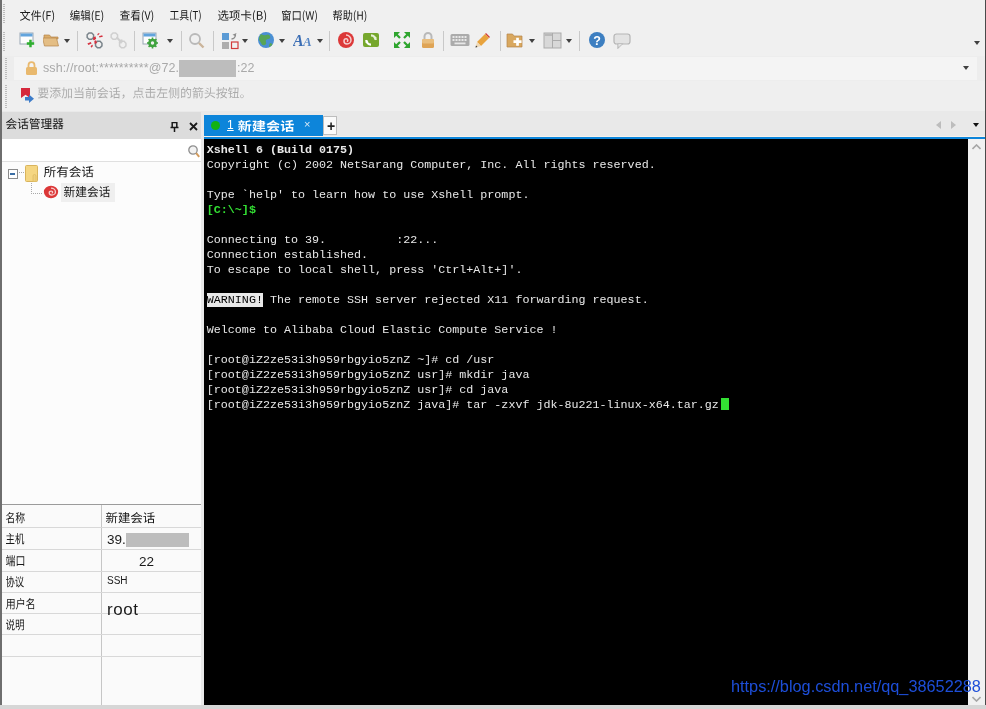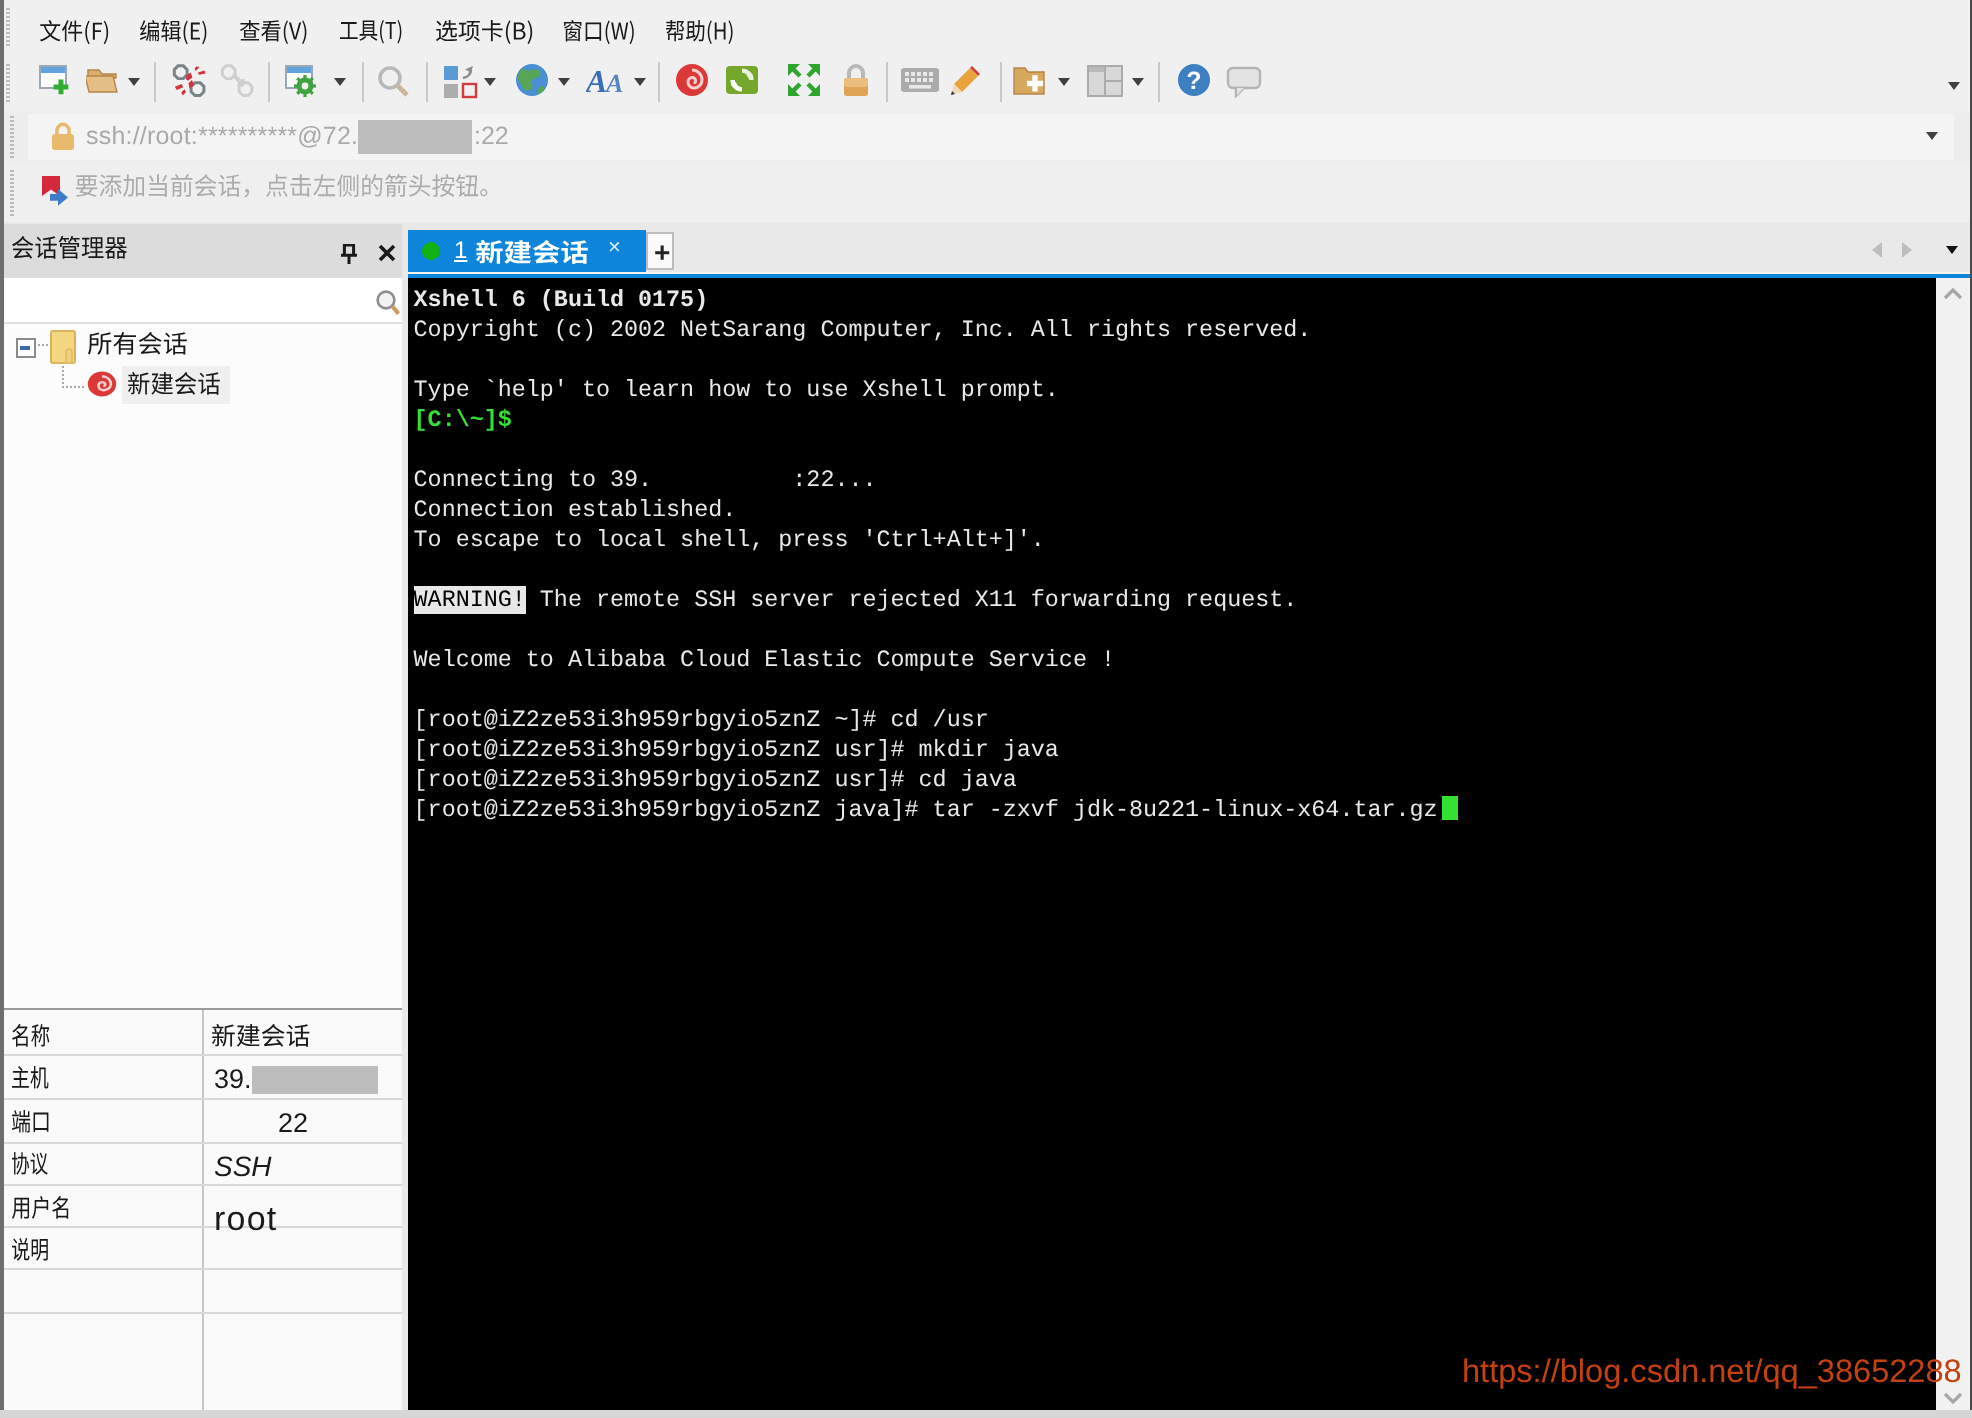--- a/index.html
+++ b/index.html
@@ -255,21 +255,21 @@
       <div class="abs" style="left:0;top:22.3px;width:199px;height:1px;background:#D8D8D8;"></div>
       <div class="abs" style="left:0;top:43.7px;width:199px;height:1px;background:#D8D8D8;"></div>
       <div class="abs" style="left:0;top:65.5px;width:199px;height:1px;background:#D8D8D8;"></div>
       <div class="abs" style="left:0;top:86.8px;width:199px;height:1px;background:#D8D8D8;"></div>
       <div class="abs" style="left:0;top:108.2px;width:199px;height:1px;background:#D8D8D8;"></div>
       <div class="abs" style="left:0;top:129.4px;width:199px;height:1px;background:#D8D8D8;"></div>
       <div class="abs" style="left:0;top:150.6px;width:199px;height:1px;background:#D8D8D8;"></div>
       <div class="abs" style="left:105px;top:27px;font-size:13.5px;">39.1</div>
       <div class="abs" style="left:124px;top:28px;width:63px;height:14px;background:#BDBDBD;"></div>
       <div class="abs" style="left:105px;top:49px;font-size:13.5px;margin-left:32px;">22</div>
-      <div class="abs" style="left:105px;top:69.5px;font-size:14px;font-style:italic;">SSH</div>
+      <div class="abs" style="left:105px;top:69.5px;font-size:10px;">SSH</div>
       <div class="abs" style="left:105px;top:95px;font-size:17px;letter-spacing:0.6px;">root</div>
     </div>
   </div>
 
   <div class="abs" id="tabband" style="left:204px;top:1px;width:782px;height:25px;background:#E9E9E9;">
     <div class="abs" style="left:0;top:2.5px;width:119px;height:23.5px;background:#0D85DA;">
       <div class="abs" style="left:7px;top:6px;width:9px;height:9px;border-radius:50%;background:#12B212;"></div>
       <div class="abs" style="left:23px;top:3px;font-size:12px;color:#FFF;text-decoration:underline;">1</div>
       <div class="abs" style="left:100px;top:3px;font-size:11px;color:#D9EBF7;">×</div>
     </div>
@@ -312,21 +312,21 @@
     <svg class="abs" style="left:4px;top:557px;" width="9" height="6" viewBox="0 0 9 6">
         <path d="M0.5 1 L4.5 5 L8.5 1" fill="none" stroke="#A6A6A6" stroke-width="1.6"></path>
       </svg>
   </div>
 </div>
 
 <div class="abs" style="left:0;top:0;width:2px;height:709px;background:#6E6E6E;"></div>
 <div class="abs" style="left:985px;top:0;width:1px;height:709px;background:#4A4A4A;"></div>
 <div class="abs" style="left:0;top:705px;width:986px;height:4px;background:#D6D6D6;"></div>
 
-<div class="abs" id="watermark" style="left:731px;top:677px;font-size:16.3px;color:#c2410c;white-space:nowrap;z-index:5;">https://blog.csdn.net/qq_38652288</div>
+<div class="abs" id="watermark" style="left:731px;top:677px;font-size:16.3px;color:#1d4ed8;white-space:nowrap;z-index:5;">https://blog.csdn.net/qq_38652288</div>
 <div id="cjk">
 <svg class="abs" style="left:20.4px;top:9.8px;" width="36" height="14" viewBox="0 0 36 14">
       <path d="M4.26 0.28C4.59 0.85 4.94 1.62 5.07 2.1L5.98 1.79C5.83 1.31 5.44 0.56 5.12 0ZM0.15 2.12V2.98H1.87C2.52 4.74 3.39 6.26 4.52 7.51C3.31 8.57 1.83 9.36 0 9.91C0.16 10.12 0.43 10.52 0.52 10.73C2.35 10.1 3.88 9.27 5.13 8.13C6.37 9.29 7.86 10.15 9.67 10.67C9.81 10.43 10.05 10.06 10.24 9.87C8.48 9.41 6.98 8.58 5.76 7.49C6.88 6.3 7.72 4.81 8.36 2.98H10.1V2.12ZM5.15 6.89C4.11 5.79 3.3 4.47 2.73 2.98H7.42C6.88 4.55 6.12 5.83 5.15 6.89ZM14.09 5.87V6.72H17.25V10.75H18.07V6.72H21.09V5.87H18.07V3.31H20.6V2.46H18.07V0.22H17.25V2.46H15.77C15.92 1.94 16.04 1.38 16.15 0.84L15.36 0.66C15.1 2.18 14.64 3.68 14 4.64C14.2 4.74 14.55 4.95 14.71 5.08C15 4.59 15.28 3.98 15.51 3.31H17.25V5.87ZM13.55 0.13C12.96 1.88 11.99 3.62 10.96 4.76C11.1 4.95 11.34 5.41 11.43 5.61C11.78 5.22 12.11 4.76 12.44 4.26V10.73H13.23V2.9C13.65 2.09 14.02 1.23 14.33 0.37ZM24.23 12.1 24.85 11.81C23.9 10.16 23.45 8.19 23.45 6.22C23.45 4.26 23.9 2.3 24.85 0.64L24.23 0.34C23.22 2.08 22.62 3.94 22.62 6.22C22.62 8.5 23.22 10.37 24.23 12.1ZM26.43 9.83H27.45V6.01H30.52V5.1H27.45V2.23H31.07V1.32H26.43ZM32.48 12.1C33.49 10.37 34.1 8.5 34.1 6.22C34.1 3.94 33.49 2.08 32.48 0.34L31.86 0.64C32.8 2.3 33.27 4.26 33.27 6.22C33.27 8.19 32.8 10.16 31.86 11.81Z" fill="#1A1A1A"></path>
     </svg>
 <svg class="abs" style="left:70.3px;top:9.8px;" width="35" height="14" viewBox="0 0 35 14">
       <path d="M0.02 9.19 0.21 9.99C1.08 9.6 2.19 9.11 3.26 8.62L3.11 7.92C1.96 8.41 0.8 8.9 0.02 9.19ZM0.24 4.91C0.39 4.83 0.64 4.77 1.77 4.59C1.37 5.34 1 5.93 0.83 6.15C0.52 6.59 0.3 6.89 0.07 6.94C0.16 7.15 0.28 7.54 0.32 7.7C0.52 7.56 0.85 7.45 3.19 6.86C3.16 6.67 3.12 6.36 3.13 6.14L1.37 6.54C2.12 5.48 2.85 4.18 3.45 2.89L2.81 2.48C2.63 2.93 2.4 3.39 2.19 3.82L1.01 3.96C1.61 2.93 2.2 1.62 2.64 0.36L1.87 0.07C1.49 1.47 0.78 3 0.56 3.39C0.35 3.78 0.18 4.06 0 4.12C0.08 4.33 0.2 4.73 0.24 4.91ZM6.21 5.75V7.47H5.33V5.75ZM6.75 5.75H7.5V7.47H6.75ZM4.69 5.03V10.65H5.33V8.15H6.21V10.36H6.75V8.15H7.5V10.35H8.04V8.15H8.82V9.89C8.82 9.98 8.79 10 8.72 10.01C8.64 10.01 8.45 10.01 8.22 10C8.3 10.18 8.38 10.46 8.4 10.66C8.78 10.66 9.02 10.64 9.21 10.53C9.4 10.42 9.45 10.22 9.45 9.91V5.02L8.82 5.03ZM8.04 5.75H8.82V7.47H8.04ZM6 0.23C6.17 0.56 6.34 0.97 6.46 1.32H3.98V3.84C3.98 5.63 3.89 8.2 2.92 10.06C3.08 10.14 3.41 10.39 3.54 10.54C4.52 8.67 4.7 5.93 4.71 4.04H9.34V1.32H7.32C7.19 0.94 6.98 0.41 6.75 0ZM4.71 2.06H8.6V3.31H4.71ZM16.02 1.1H18.86V2.27H16.02ZM15.29 0.44V2.92H19.63V0.44ZM11.05 5.96C11.13 5.87 11.45 5.8 11.81 5.8H12.77V7.47L10.61 7.88L10.78 8.72L12.77 8.28V10.7H13.5V8.12L14.71 7.85L14.67 7.1L13.5 7.33V5.8H14.48V5.01H13.5V3.22H12.77V5.01H11.76C12.05 4.21 12.35 3.26 12.6 2.27H14.55V1.44H12.8C12.89 1.04 12.97 0.64 13.04 0.24L12.26 0.07C12.21 0.52 12.13 0.99 12.03 1.44H10.69V2.27H11.85C11.63 3.2 11.41 3.97 11.3 4.26C11.12 4.77 10.98 5.14 10.8 5.2C10.89 5.41 11 5.8 11.05 5.96ZM18.82 4.34V5.34H16.12V4.34ZM14.42 8.93 14.55 9.72 18.82 9.35V10.74H19.56V9.28L20.34 9.21L20.35 8.48L19.56 8.54V4.34H20.28V3.61H14.67V4.34H15.39V8.86ZM18.82 6V7.01H16.12V6ZM18.82 7.67V8.6L16.12 8.82V7.67ZM23.31 12.09 23.9 11.8C22.99 10.15 22.56 8.18 22.56 6.21C22.56 4.25 22.99 2.29 23.9 0.63L23.31 0.32C22.33 2.06 21.75 3.93 21.75 6.21C21.75 8.49 22.33 10.36 23.31 12.09ZM25.43 9.81H30.01V8.9H26.4V5.8H29.35V4.88H26.4V2.22H29.9V1.31H25.43ZM31.64 12.09C32.62 10.36 33.2 8.49 33.2 6.21C33.2 3.93 32.62 2.06 31.64 0.32L31.04 0.63C31.95 2.29 32.41 4.25 32.41 6.21C32.41 8.18 31.95 10.15 31.04 11.8Z" fill="#1A1A1A"></path>
     </svg>
 <svg class="abs" style="left:120.1px;top:9.8px;" width="35" height="14" viewBox="0 0 35 14">
       <path d="M2.75 7.22H7.06V8.19H2.75ZM2.75 5.66H7.06V6.61H2.75ZM1.97 5.03V8.82H7.89V5.03ZM0.4 9.51V10.3H9.5V9.51ZM4.51 0V1.47H0.22V2.24H3.65C2.73 3.34 1.31 4.34 0 4.83C0.17 4.99 0.4 5.31 0.52 5.52C1.97 4.9 3.54 3.68 4.51 2.3V4.67H5.29V2.29C6.27 3.63 7.87 4.84 9.33 5.43C9.45 5.21 9.68 4.87 9.87 4.71C8.53 4.26 7.08 3.29 6.16 2.24H9.65V1.47H5.29V0ZM13.78 7.26H18.41V8.07H13.78ZM13.78 6.65V5.86H18.41V6.65ZM13.78 8.68H18.41V9.54H13.78ZM19.03 0.09C17.33 0.46 14.1 0.64 11.5 0.66C11.58 0.85 11.65 1.14 11.66 1.33C12.59 1.33 13.59 1.31 14.59 1.26C14.51 1.53 14.44 1.8 14.35 2.06H11.65V2.76H14.12C14.01 3.05 13.89 3.34 13.76 3.63H10.88V4.35H13.39C12.73 5.58 11.81 6.65 10.6 7.4C10.77 7.57 11 7.89 11.11 8.09C11.84 7.61 12.47 7.03 13.01 6.37V10.7H13.78V10.23H18.41V10.7H19.21V5.16H13.86C14.02 4.9 14.17 4.63 14.31 4.35H20.25V3.63H14.64C14.77 3.34 14.88 3.05 14.99 2.76H19.64V2.06H15.22L15.47 1.22C17 1.11 18.47 0.95 19.54 0.72ZM23.42 12.02 24.01 11.73C23.1 10.08 22.66 8.11 22.66 6.14C22.66 4.18 23.1 2.22 24.01 0.56L23.42 0.26C22.44 2 21.86 3.86 21.86 6.14C21.86 8.42 22.44 10.29 23.42 12.02ZM26.97 9.74H28.11L30.58 1.24H29.59L28.33 5.85C28.07 6.84 27.87 7.66 27.58 8.65H27.53C27.25 7.66 27.04 6.84 26.78 5.85L25.51 1.24H24.48ZM31.64 12.02C32.62 10.29 33.2 8.42 33.2 6.14C33.2 3.86 32.62 2 31.64 0.26L31.03 0.56C31.95 2.22 32.4 4.18 32.4 6.14C32.4 8.11 31.95 10.08 31.03 11.73Z" fill="#1A1A1A"></path>
     </svg>

